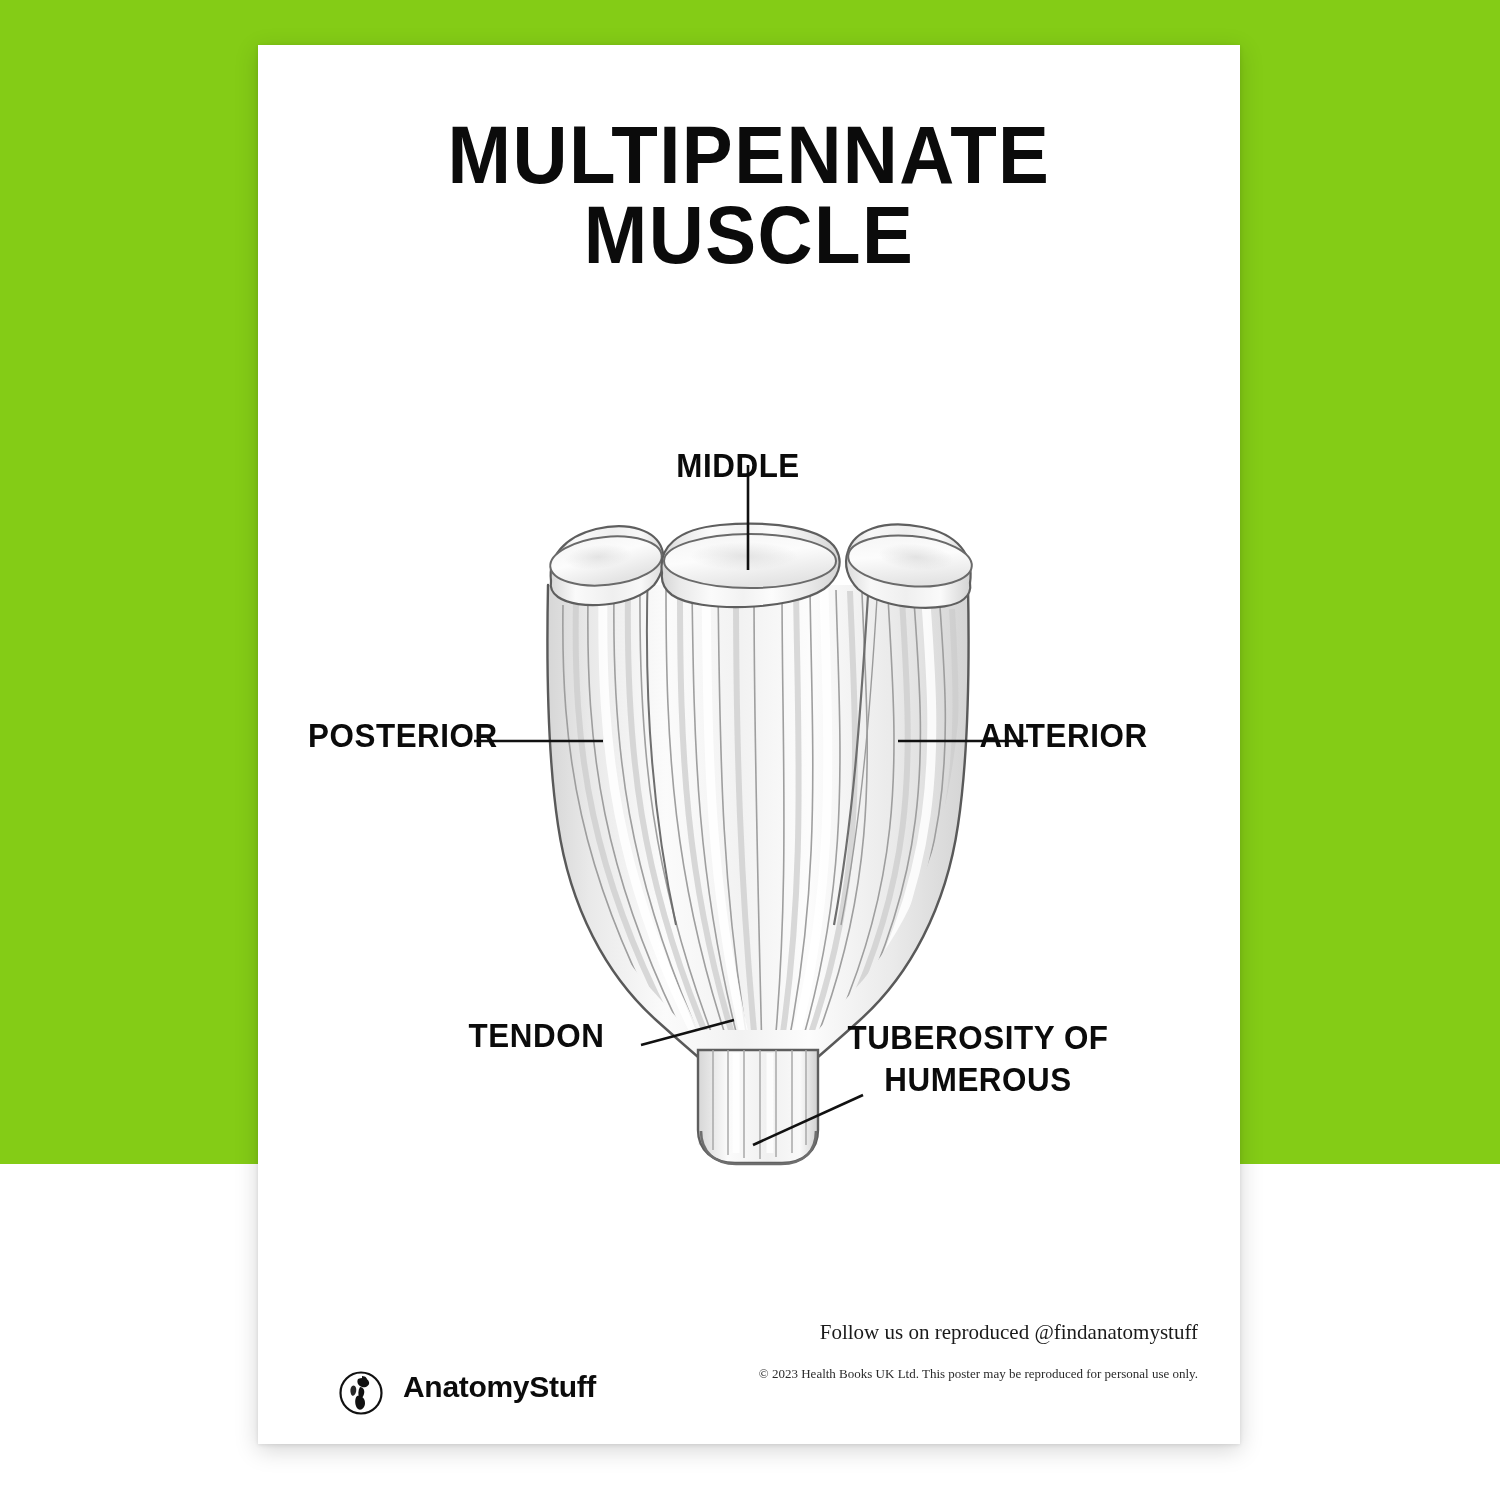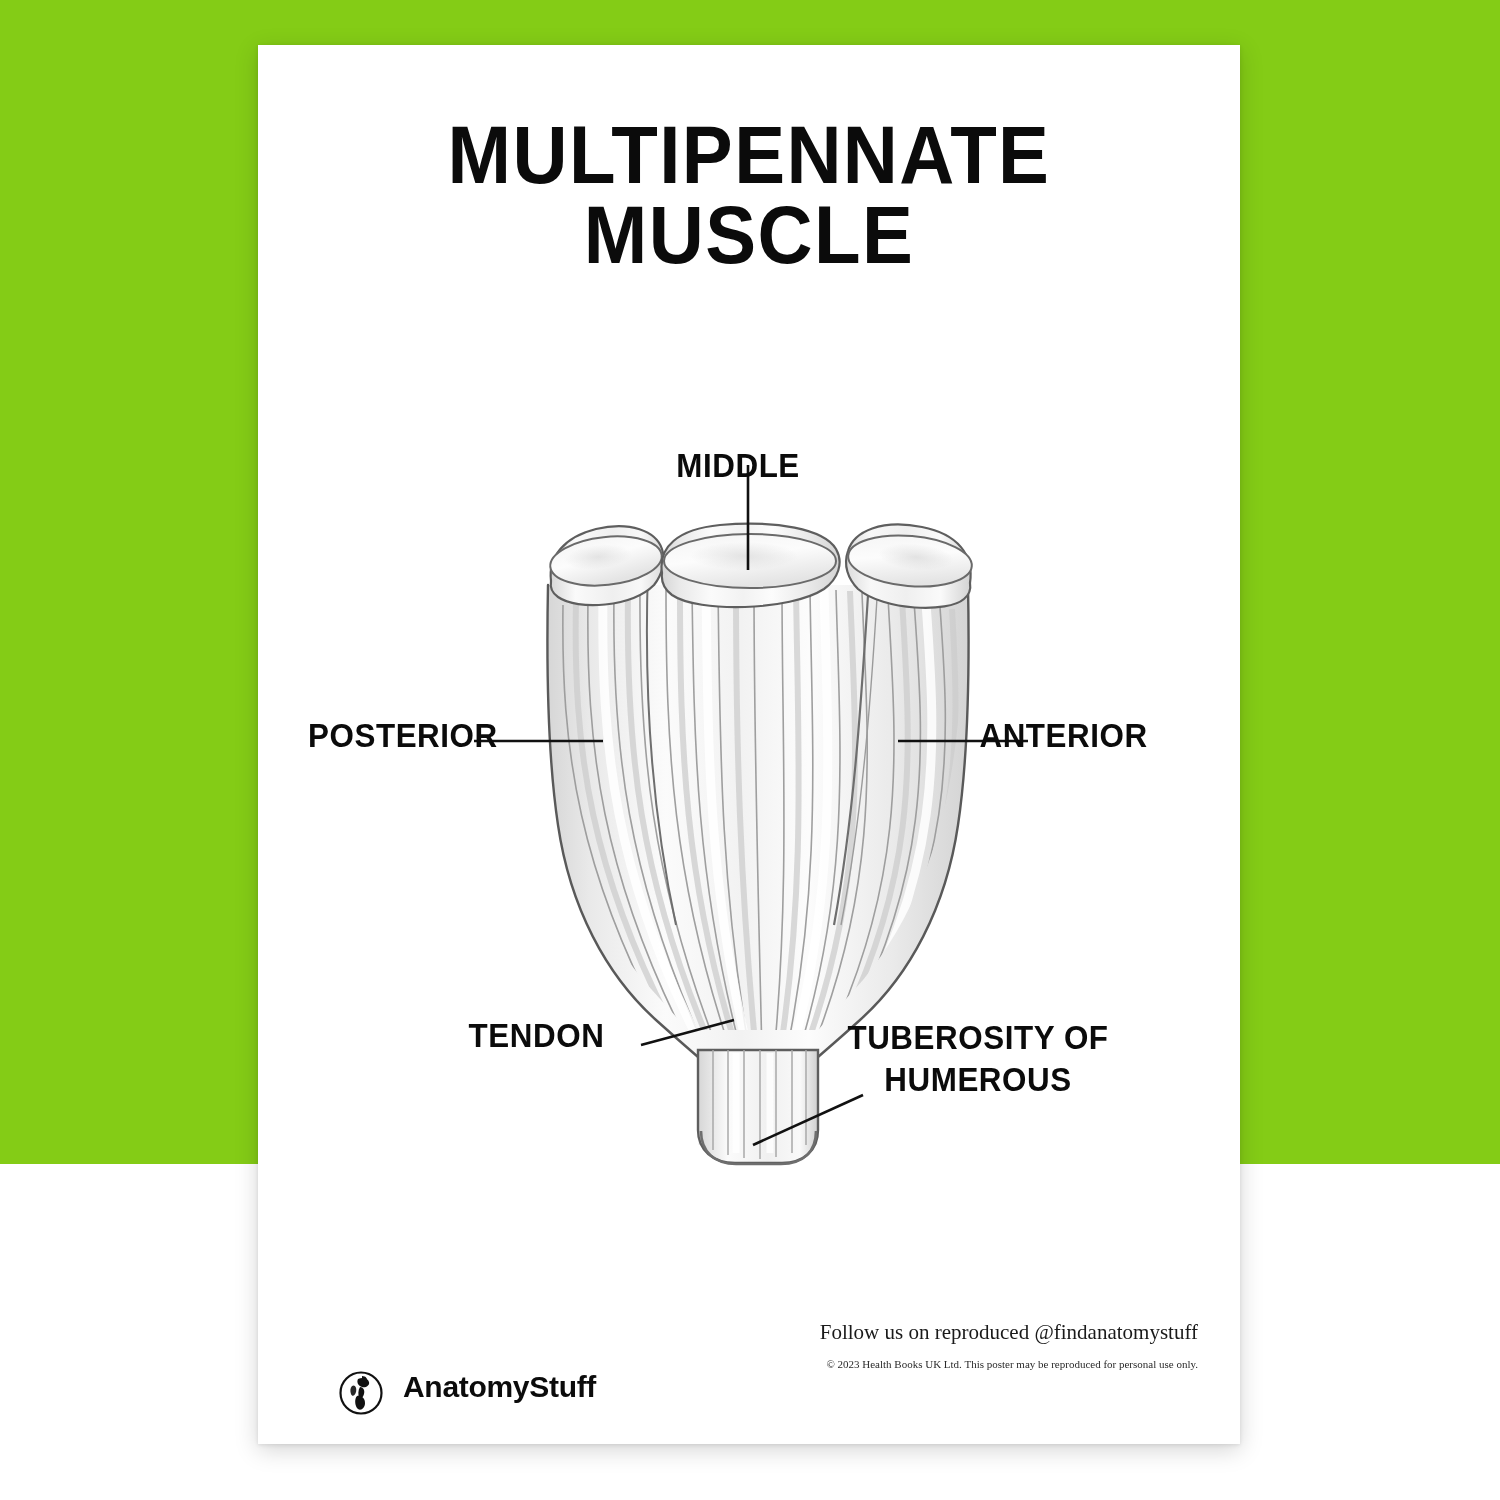--- a/index.html
+++ b/index.html
@@ -109,23 +109,23 @@
     color: #1a1a1a;
   }
   .foot-serif {
     font-family: "Liberation Serif", serif;
     font-size: 21px;
     line-height: 1.48;
     white-space: nowrap;
   }
   #foot-copyright {
     font-family: "Liberation Serif", serif;
-    font-size: 11px;
+    font-size: 13px;
     line-height: 1.5;
-    margin-top: 8px;
+    margin-top: 16px;
     white-space: nowrap;
     color: #2a2a2a;
   }
 </style>
 </head>
 <body>
 
 <div id="canvas">
 
   <div id="poster">

